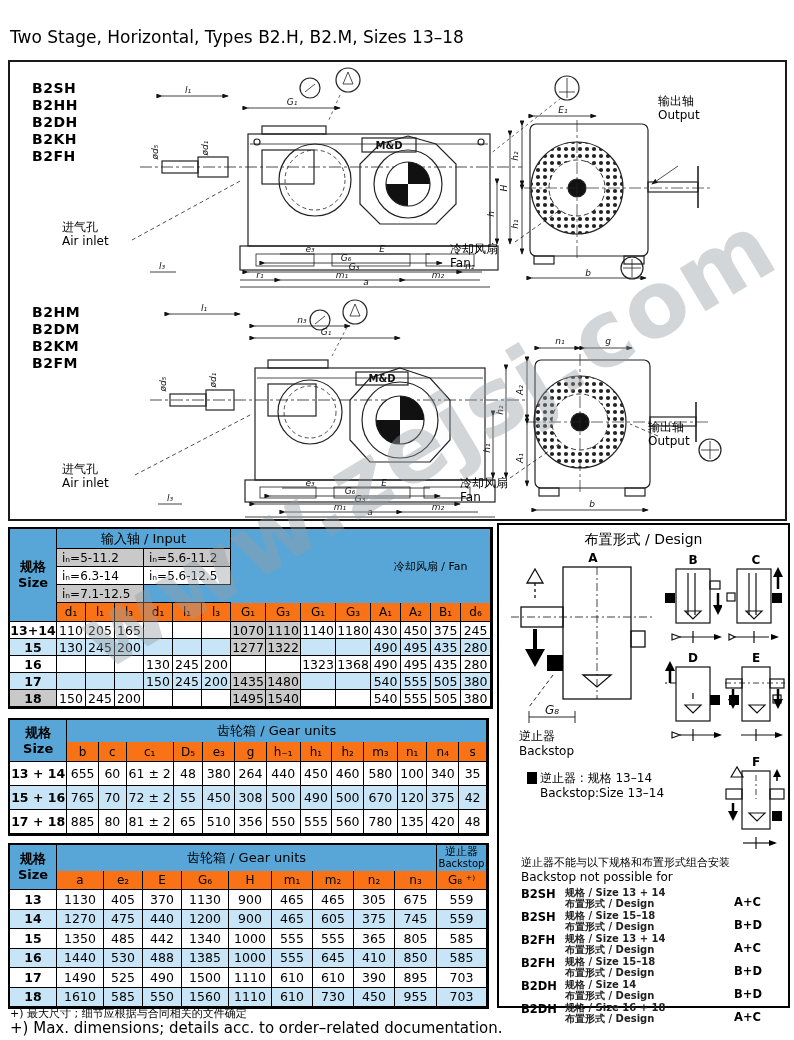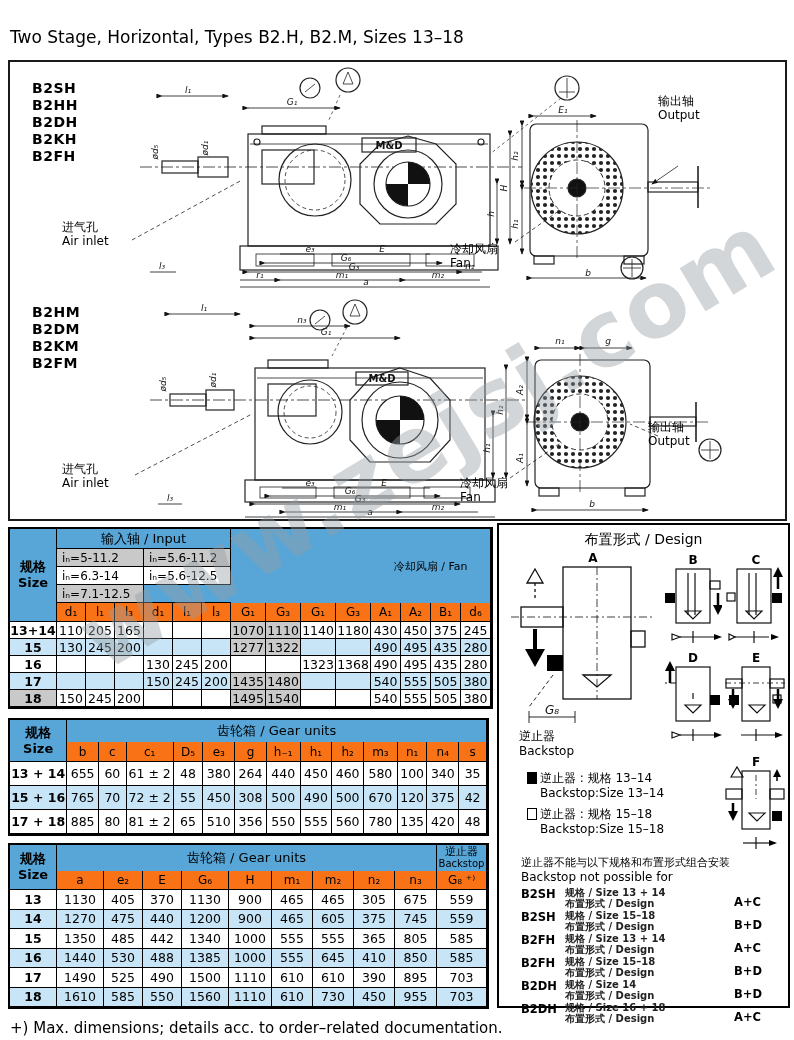--- a/index.html
+++ b/index.html
@@ -779,24 +779,20 @@
     </svg>
 
     <div class="bs-label">
       <div>逆止器</div>
         <div>Backstop</div>
     </div>
 
     <div class="legend" style="top:246px">
       <div><span class="lg-marker"></span><span>逆止器 : 规格  13–14</span></div>
       <div style="padding-left:13px">Backstop:Size  13–14</div>
-    </div>
-    <div class="legend" style="top:282px">
-      <div><span class="lg-marker open"></span><span>逆止器 : 规格  15–18</span></div>
-      <div style="padding-left:13px">Backstop:Size  15–18</div>
     </div>
 
     <div class="np">
       <div class="np-title-zh">逆止器不能与以下规格和布置形式组合安装</div>
       <div class="np-title-en">Backstop not possible for</div>
       <div>
           <div class="np-entry">
             <b class="np-type">B2SH</b>
             <div class="np-mid">
               <div>规格 / Size 13 + 14</div>
@@ -841,15 +837,16 @@
             <div class="np-mid">
               <div>规格 / Size 16 + 18</div>
               <div>布置形式 / Design</div>
             </div>
             <b class="np-combo">A+C</b>
           </div>
         </div>
     </div>
   </div>
 
+  <div class="foot-zh">+) 最大尺寸 ; 细节应根据与合同相关的文件确定</div>
   <div class="foot-en">+) Max. dimensions; details acc. to order–related documentation.</div>
   <div class="watermark">www.zejsj.com</div>
 </div>
 
 </body></html>

